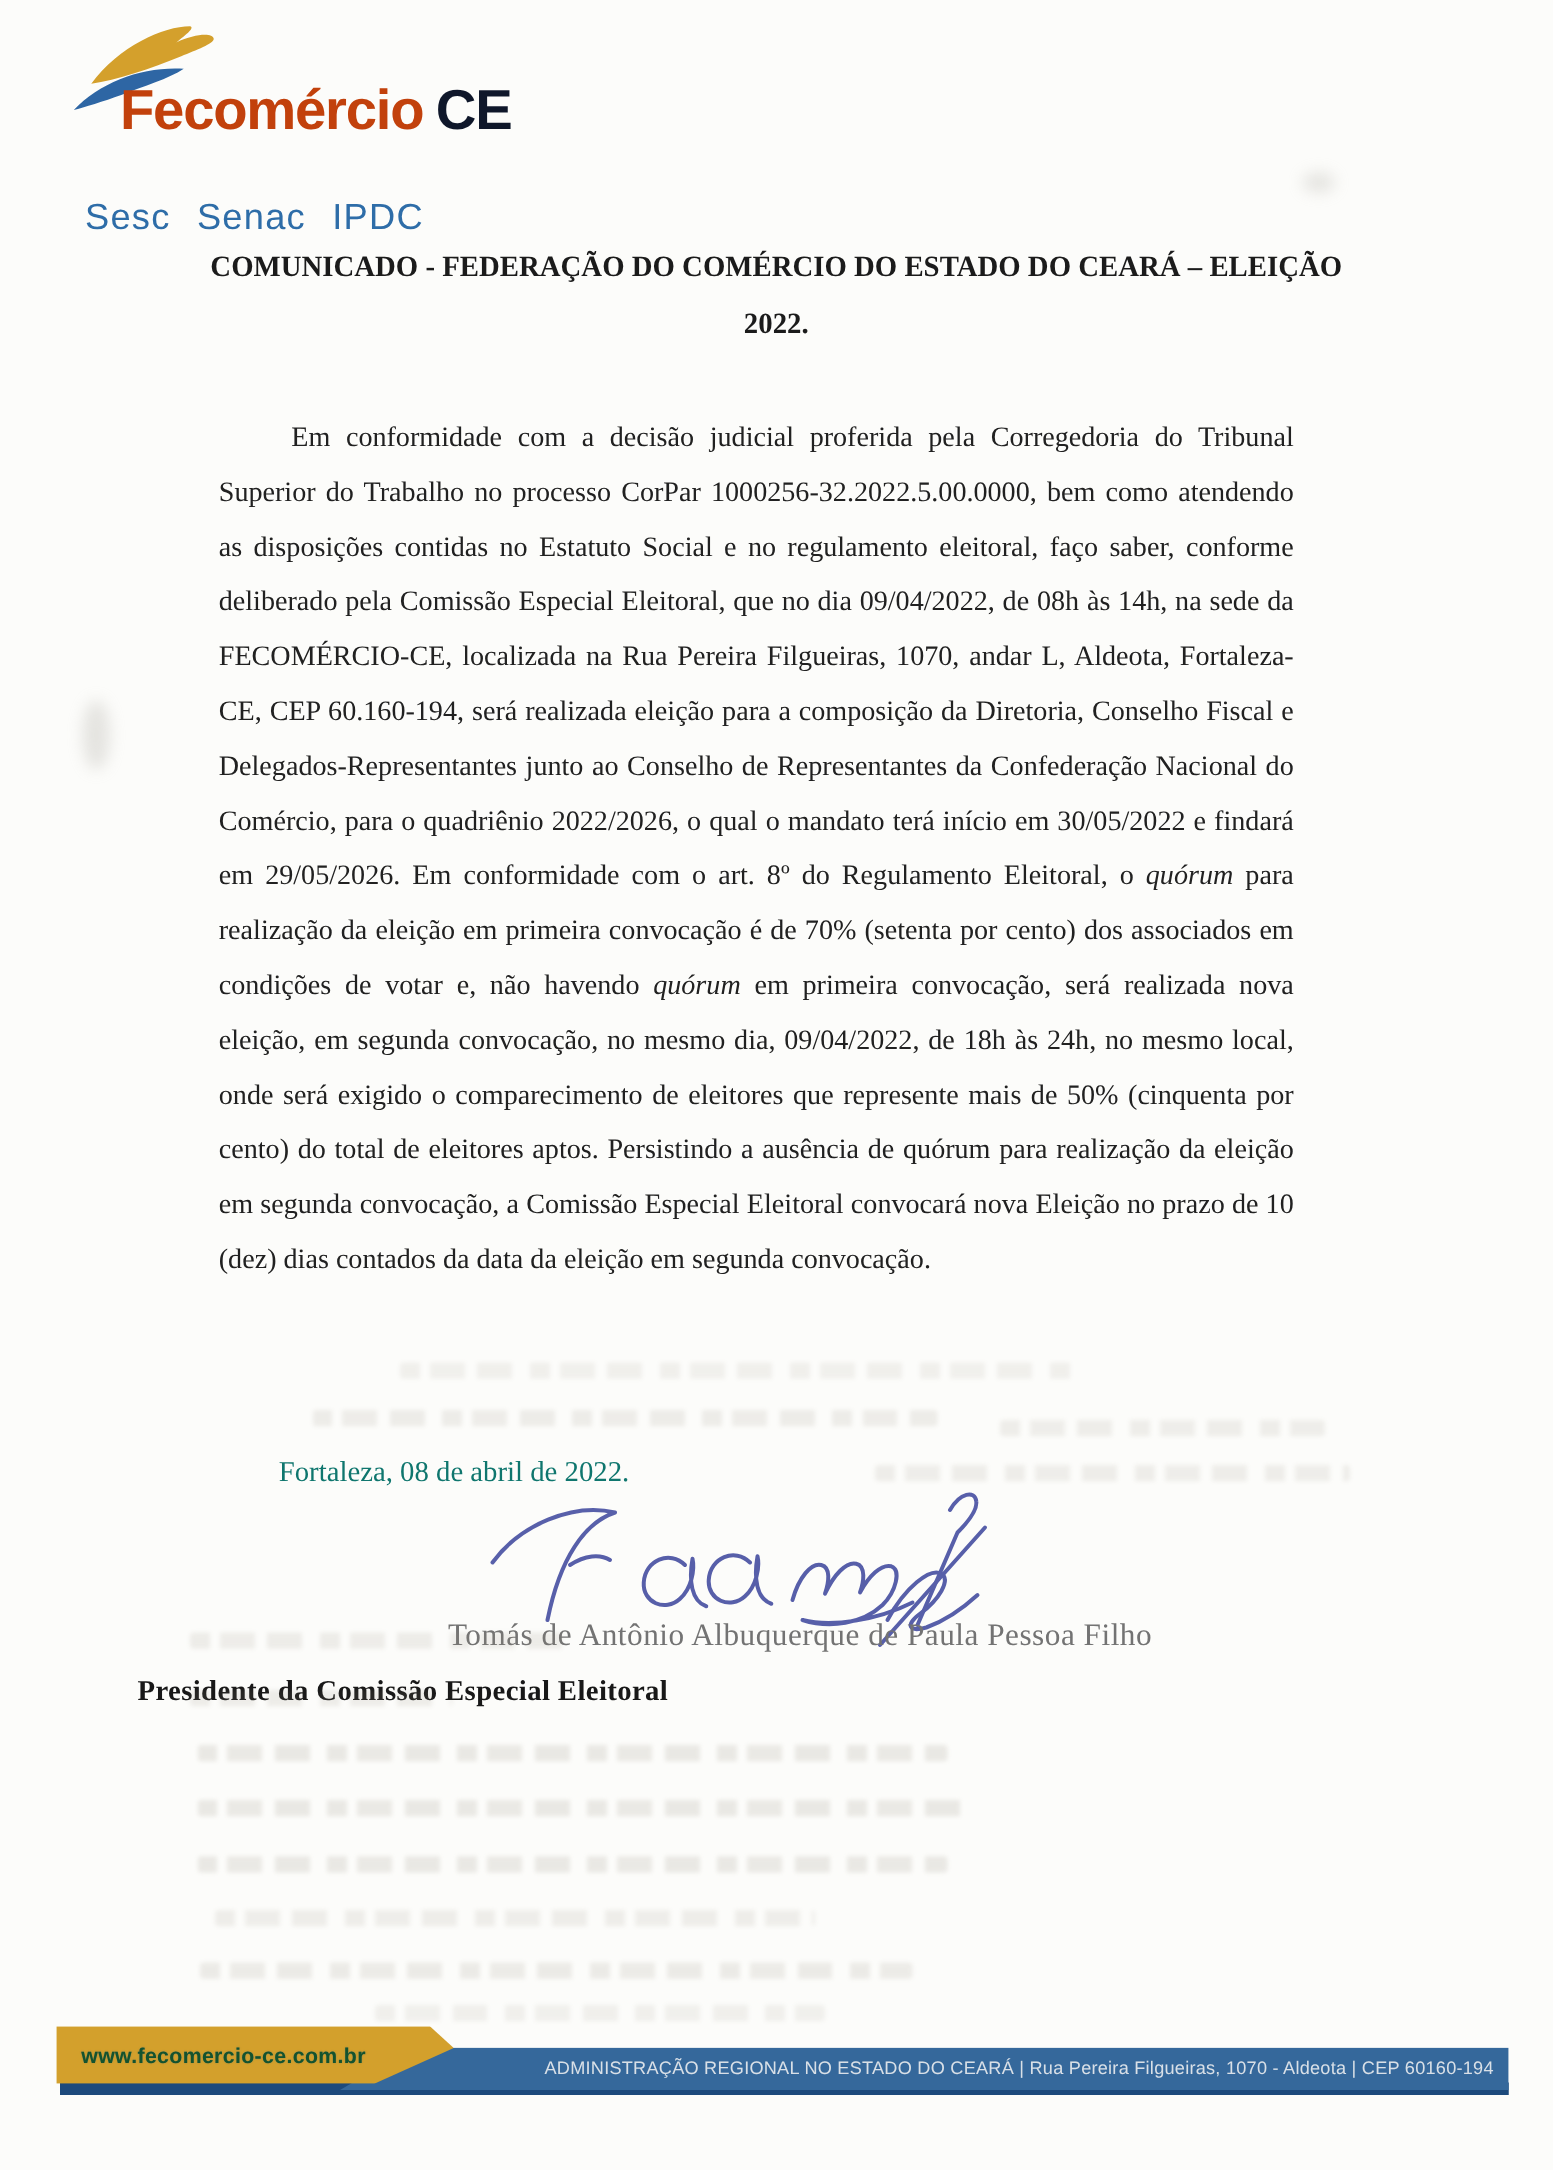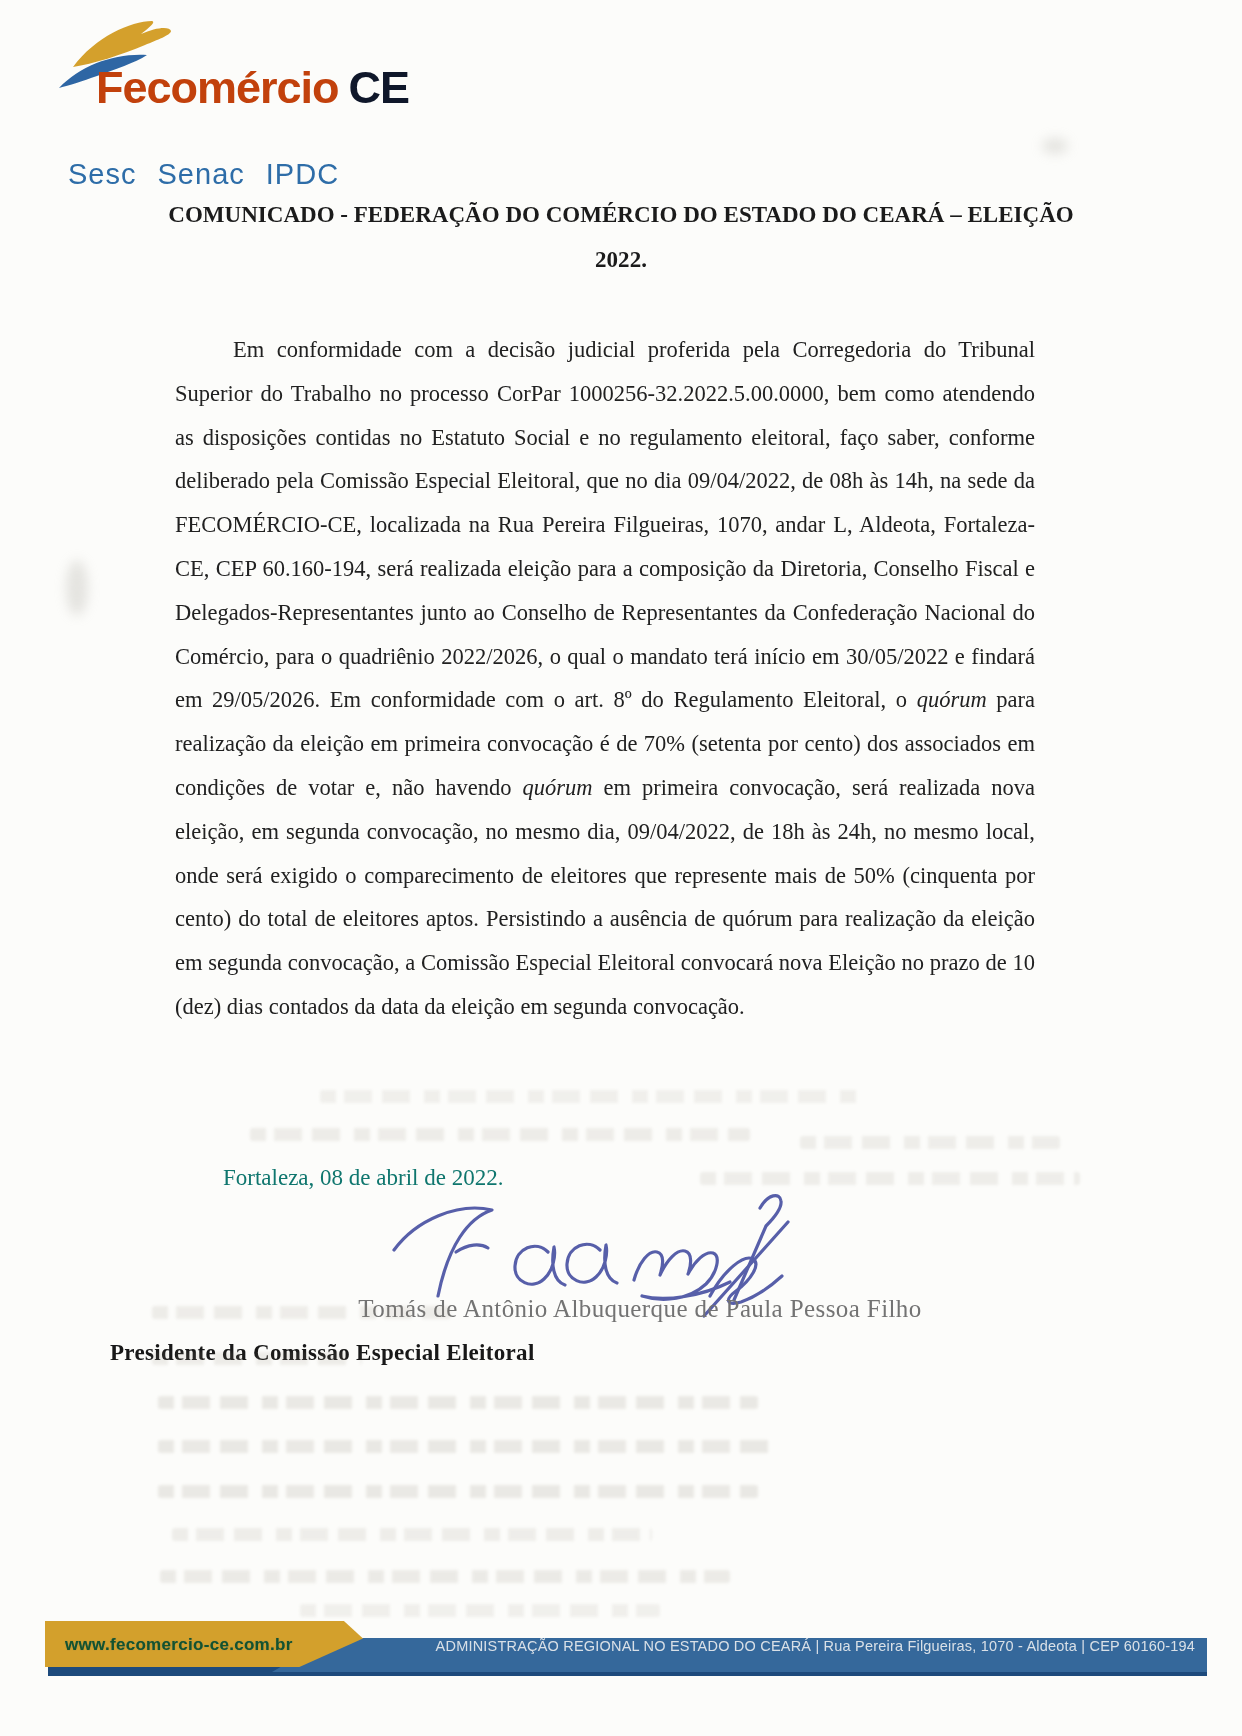--- a/index.html
+++ b/index.html
@@ -60,21 +60,21 @@
       #8d8575 62px,#8d8575 90px, transparent 90px, transparent 104px);
     opacity:.16;filter:blur(1.6px);
   }
   .smudge{position:absolute;background:#b9b7b0;filter:blur(6px);opacity:.35;border-radius:50%;}
   
   .footer-darkline{position:absolute;left:48px;top:1666px;width:1159px;height:10px;background:#1d4a7c;}
   .footer-blue{
     position:absolute;left:272px;top:1638px;width:935px;height:34px;
     background:#35689b;
     clip-path:polygon(58px 0, 100% 0, 100% 100%, 0 100%);
-    display:flex;align-items:flex-start;justify-content:flex-end;
+    display:flex;align-items:center;justify-content:flex-end;
     padding-right:12px;box-sizing:border-box;
   }
   .footer-address{
     font-family:"Liberation Sans", sans-serif;
     font-size:14.5px;color:#d9e0e7;letter-spacing:.2px;white-space:nowrap;
   }
   .footer-gold{
     position:absolute;left:45px;top:1621px;width:318px;height:46px;
     background:#d3a02c;
     clip-path:polygon(0 0, 94% 0, 100% 38%, 80% 100%, 0 100%);

